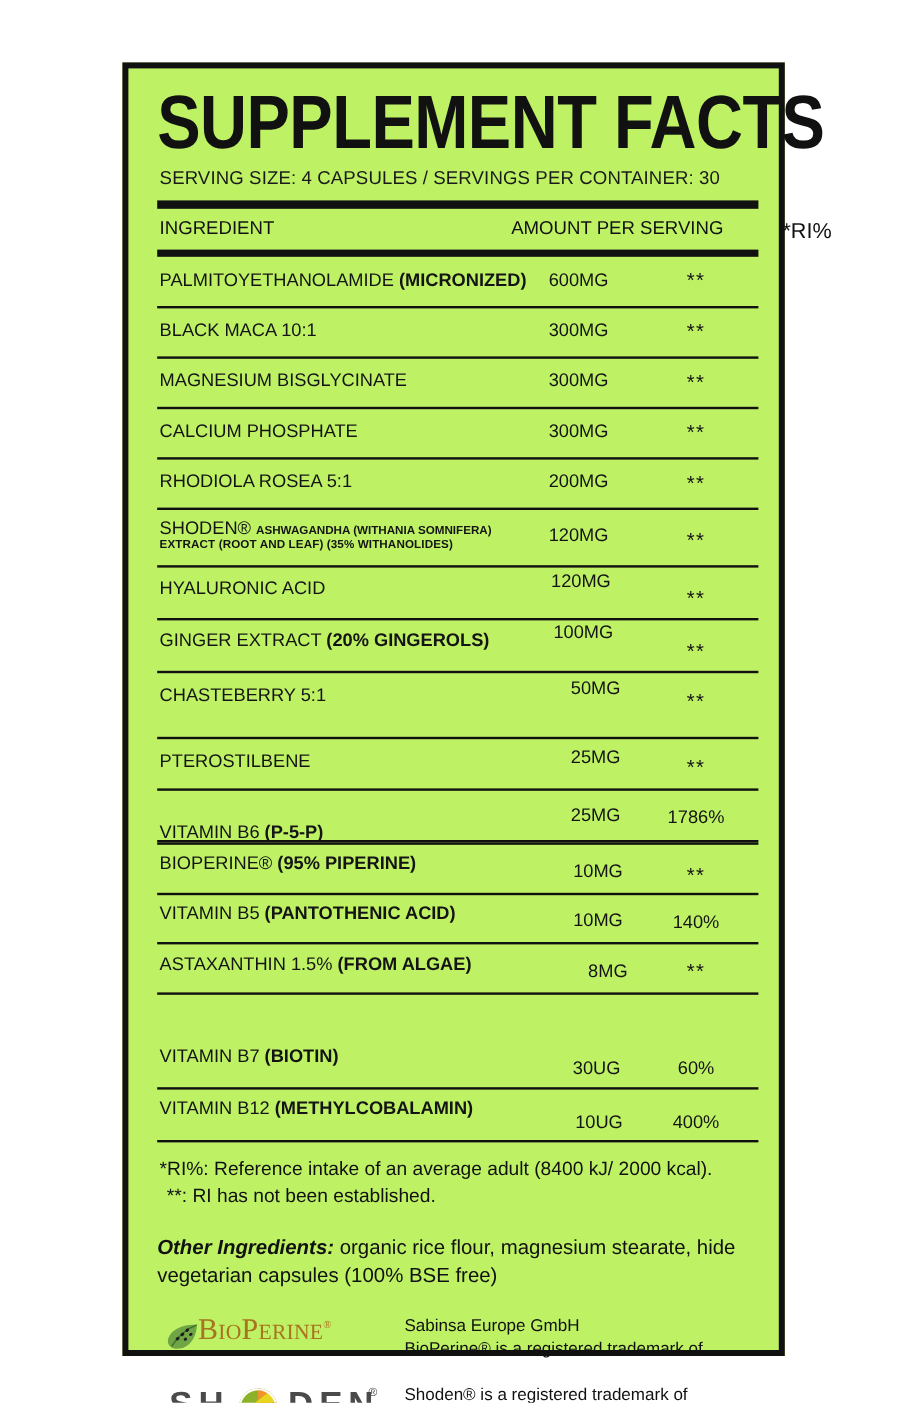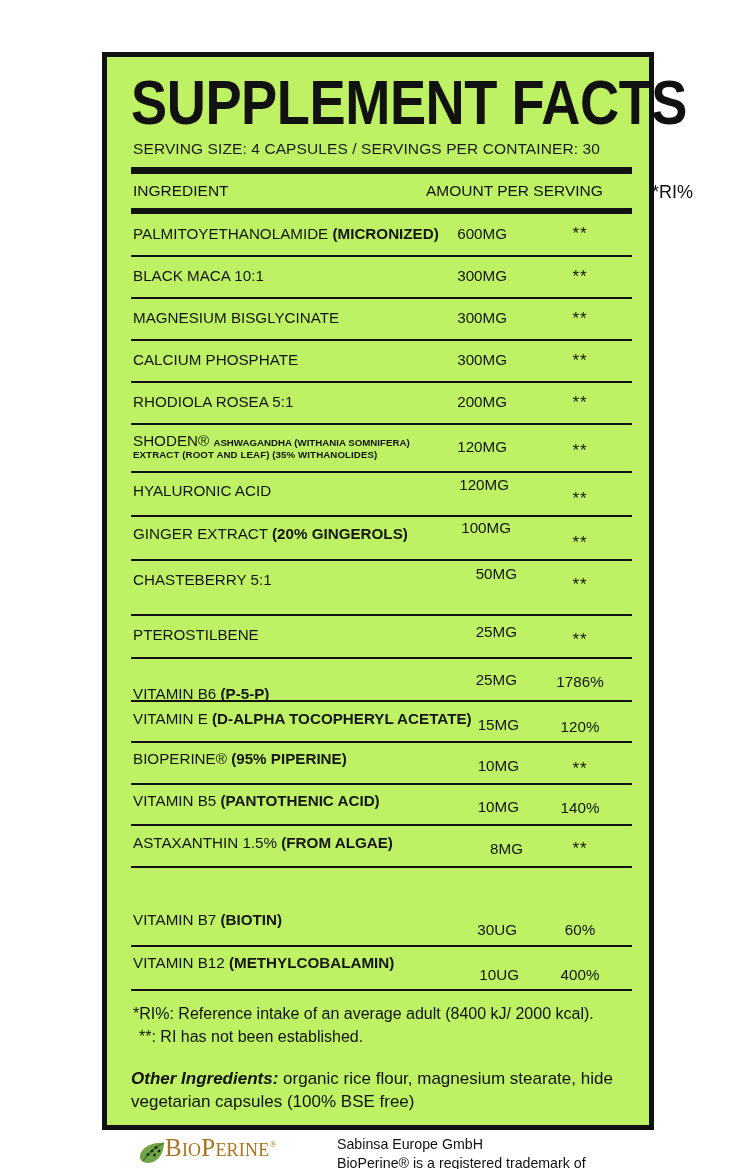--- a/index.html
+++ b/index.html
@@ -175,25 +175,20 @@
           <div class="amt" style="top: 7px; left: 300px;">25MG</div>
           <div class="ri stars" style="top: 14px; left: 414px;">**</div>
         </div>
         <div class="rule-thin"></div>
         <div class="row" style="height: 41px;">
           <div class="name" style="top: 26px;">VITAMIN B6 <b>(P-5-P)</b></div>
           <div class="amt" style="top: 12px; left: 300px;">25MG</div>
           <div class="ri" style="top: 14px; left: 414px;">1786%</div>
         </div>
         <div class="rule-thin"></div>
-        <div class="row" style="height: 39px;">
-          <div class="name" style="top: 8px;">VITAMIN E <b>(D-ALPHA TOCOPHERYL ACETATE)</b></div>
-          <div class="amt" style="top: 14px; left: 302px;">15MG</div>
-          <div class="ri" style="top: 16px; left: 414px;">120%</div>
-        </div>
         <div class="rule-thin"></div>
         <div class="row" style="height: 40px;">
           <div class="name" style="top: 7px;">BIOPERINE® <b>(95% PIPERINE)</b></div>
           <div class="amt" style="top: 14px; left: 302px;">10MG</div>
           <div class="ri stars" style="top: 16px; left: 414px;">**</div>
         </div>
         <div class="rule-thin"></div>
         <div class="row" style="height: 39px;">
           <div class="name" style="top: 7px;">VITAMIN B5 <b>(PANTOTHENIC ACID)</b></div>
           <div class="amt" style="top: 13px; left: 302px;">10MG</div>

